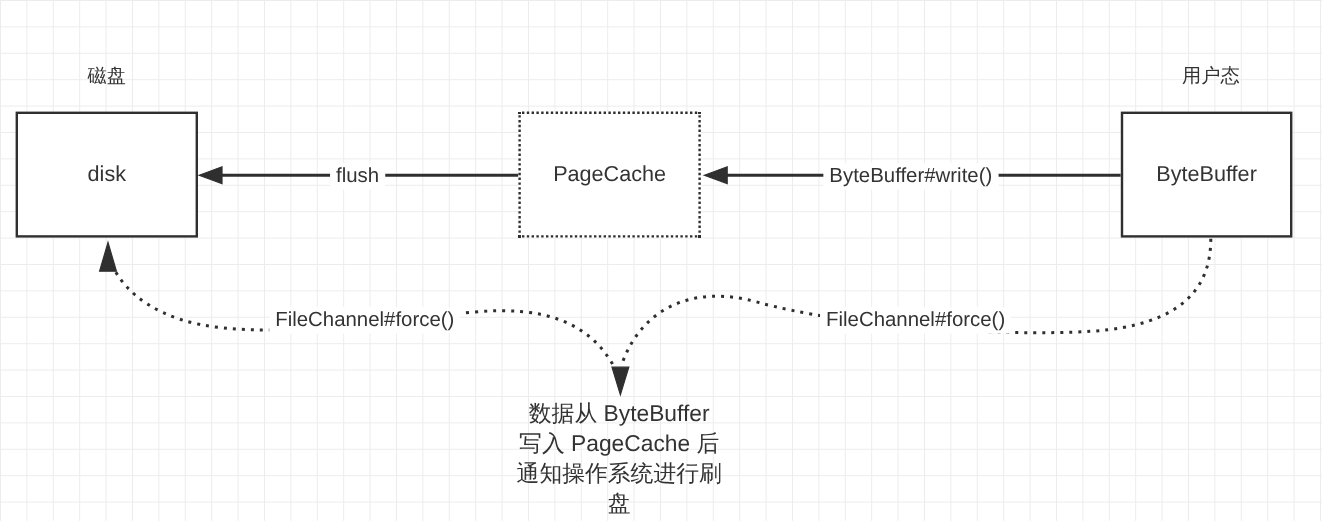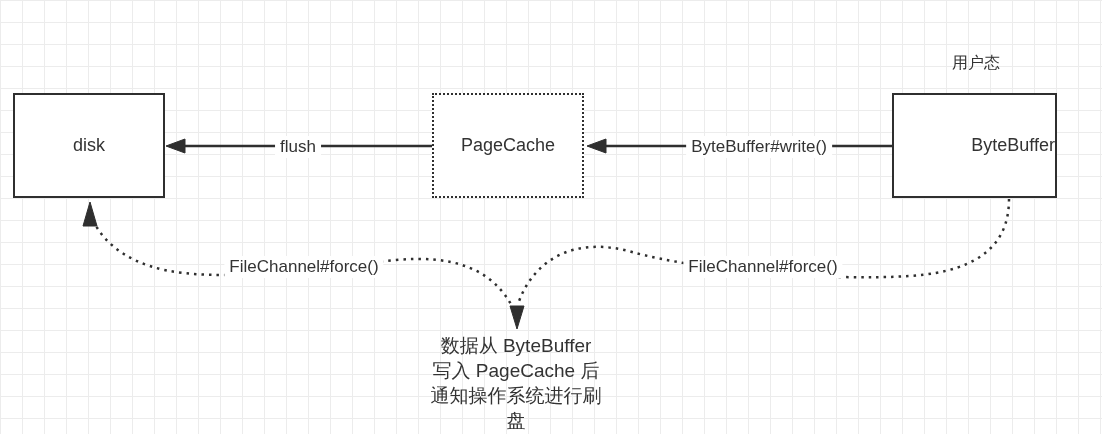--- a/index.html
+++ b/index.html
@@ -38,32 +38,32 @@
     align-items: center;
     justify-content: center;
     font-size: 18px;
     color: #333;
   }
   .node.dotted {
     border-style: dotted;
   }
   .node-disk { left: 13px; width: 152px; }
   .node-pagecache { left: 432px; width: 152px; }
-  .node-bytebuffer { left: 892px; width: 165px; justify-content: flex-end; }
+  .node-bytebuffer { left: 934px; width: 143px; }
   .node-title {
     position: absolute;
     top: 53px;
     width: 160px;
     text-align: center;
     font-size: 16px;
     color: #333;
   }
   .title-disk { left: 9px; }
   .title-pagecache { left: 428px; }
-  .title-bytebuffer { left: 896px; font-family: Liberation Mono, monospace; }
+  .title-bytebuffer { left: 929px; font-family: Liberation Mono, monospace; }
   .edge-label {
     position: absolute;
     transform: translate(-50%, -50%);
     background: #ffffff;
     padding: 1px 5px;
     font-size: 17px;
     white-space: nowrap;
     color: #333;
   }
   .lbl-flush  { left: 298px; top: 147px; text-align: center; }
@@ -103,20 +103,21 @@
       <path d="M 1009 199 C 1009 240 985 271 910 276 C 830 281 700 271 632 252 C 576 236 534 258 518 304" stroke="#2f2f2f" stroke-width="2.5" stroke-dasharray="2.5 5"></path>
       <path d="M 517 329 L 510 306 L 524 306 Z" fill="#2f2f2f" stroke="#2f2f2f"></path>
     </g>
 
     <g>
       <path d="M 514 310 C 493 267 451 255 396 260 C 318 267 246 280 184 273 C 134 268 104 245 93 220" stroke="#2f2f2f" stroke-width="2.5" stroke-dasharray="2.5 5"></path>
       <path d="M 90 202 L 83 226 L 97 226 Z" fill="#2f2f2f" stroke="#2f2f2f"></path>
     </g>
   </svg>
 
+  <div class="node-title title-disk">磁盘</div>
   <div class="node-title title-bytebuffer">用户态</div>
 
   <div class="node dotted node-pagecache">
     <span>PageCache</span>
   </div>
   <div class="node node-disk">
     <span>disk</span>
   </div>
   <div class="node node-bytebuffer">
     <span>ByteBuffer</span>

